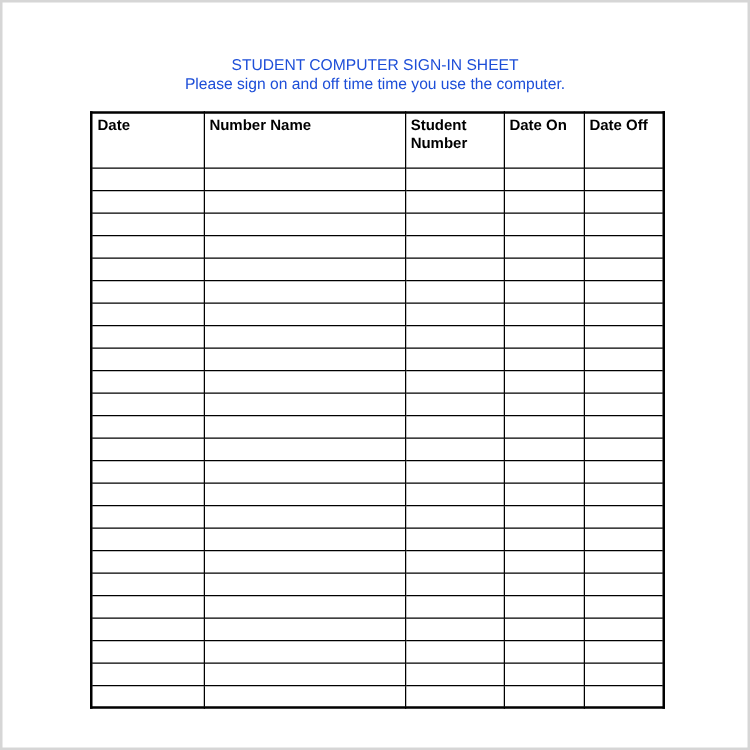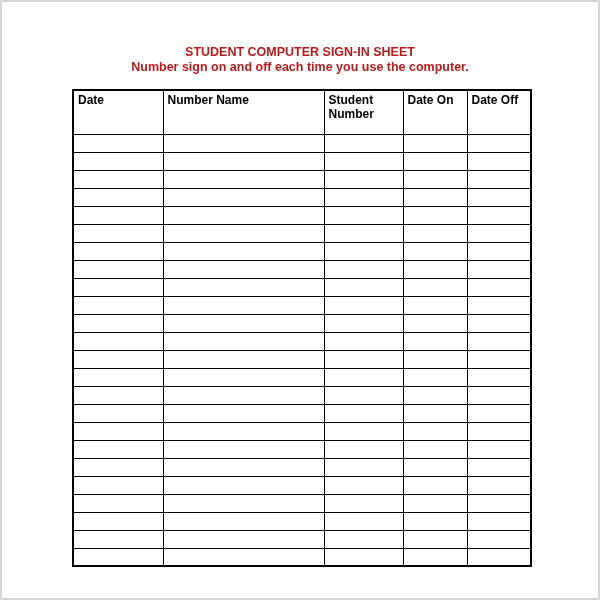--- a/index.html
+++ b/index.html
@@ -17,23 +17,23 @@
   .doc-header {
     position: absolute;
     top: 43px;
     left: 0;
     width: 100%;
     text-align: center;
   }
   .doc-title, .doc-subtitle {
     margin: 0;
     font-size: 12.5px;
-    font-weight: bold;
+    font-weight: normal;
     line-height: 15px;
-    color: #b91c1c;
+    color: #1d4ed8;
   }
   .signin-table {
     position: absolute;
     left: 70px;
     top: 87px;
     width: 458px;
     height: 465px;
     border-collapse: collapse;
     table-layout: fixed;
     border: 2px solid #000000;
@@ -63,21 +63,21 @@
     font-size: 11px;
   }
 </style>
 </head>
 <body>
 
 <div class="page">
 
   <header class="doc-header">
     <h1 class="doc-title">STUDENT COMPUTER SIGN-IN SHEET</h1>
-    <h2 class="doc-subtitle">Number sign on and off each time you use the computer.</h2>
+    <h2 class="doc-subtitle">Please sign on and off time time you use the computer.</h2>
   </header>
 
   <table class="signin-table">
     <colgroup>
       <col class="c0">
         <col class="c1">
         <col class="c2">
         <col class="c3">
         <col class="c4">
     </colgroup>

